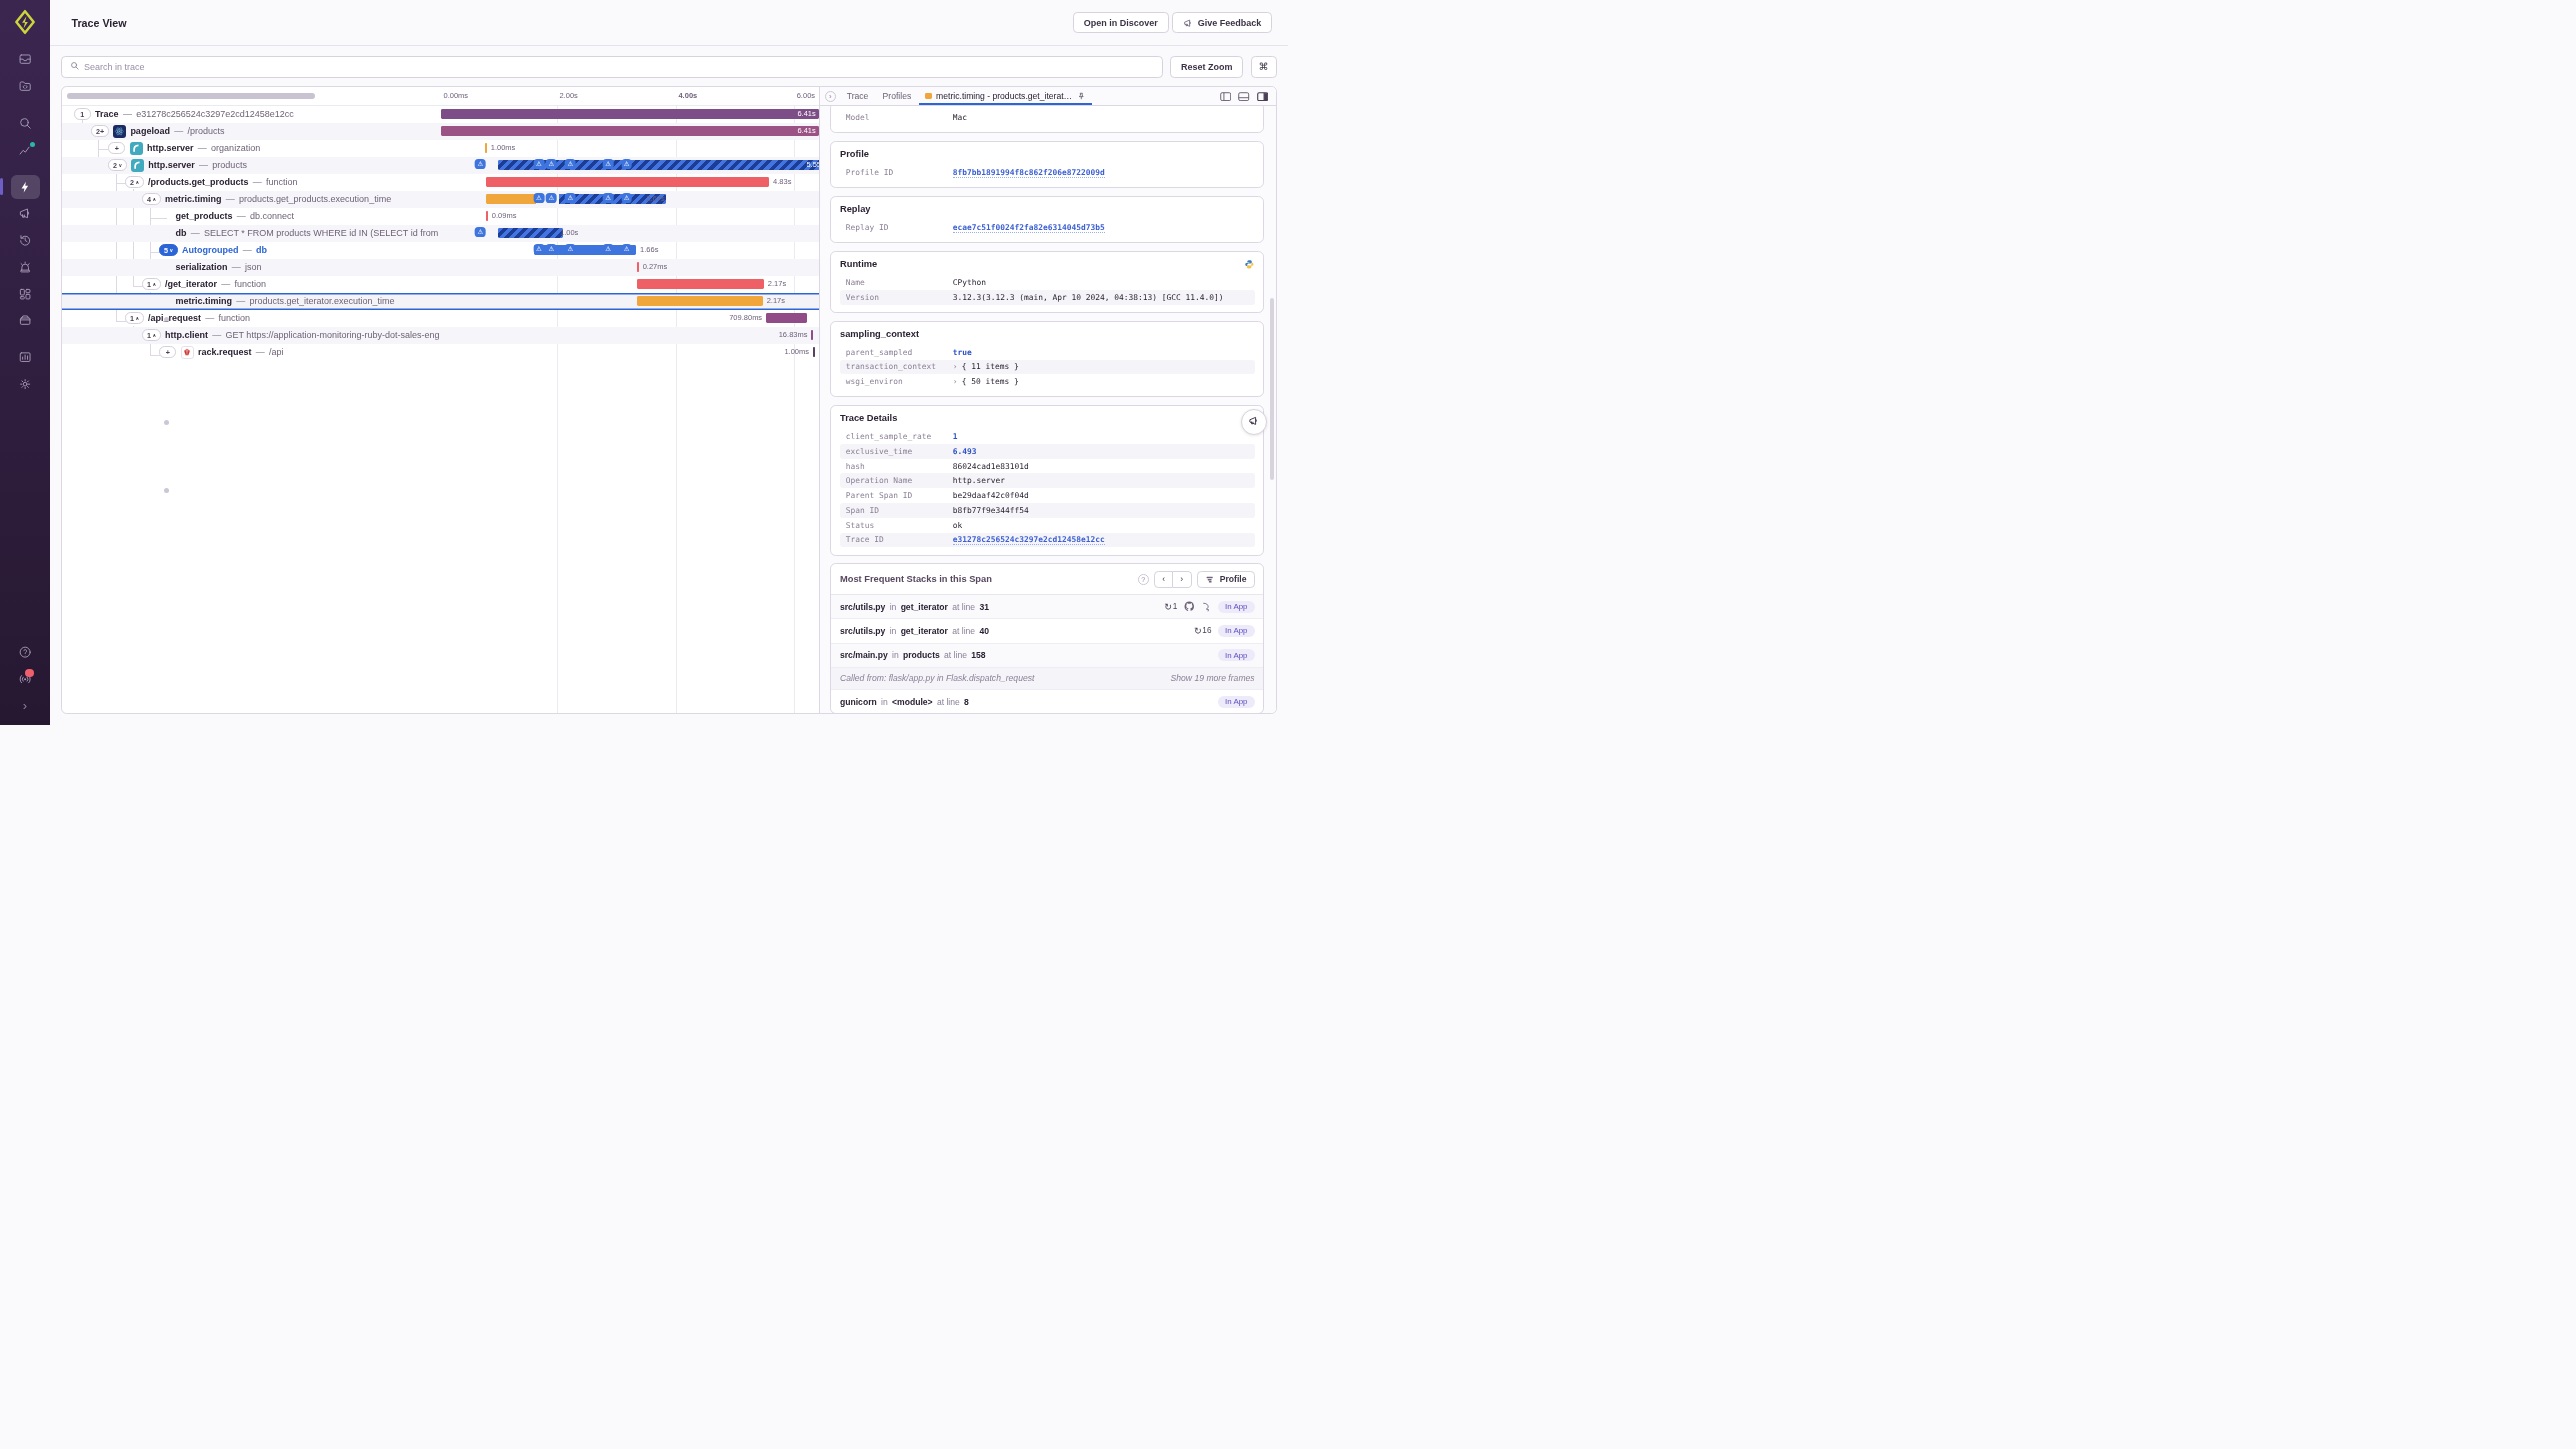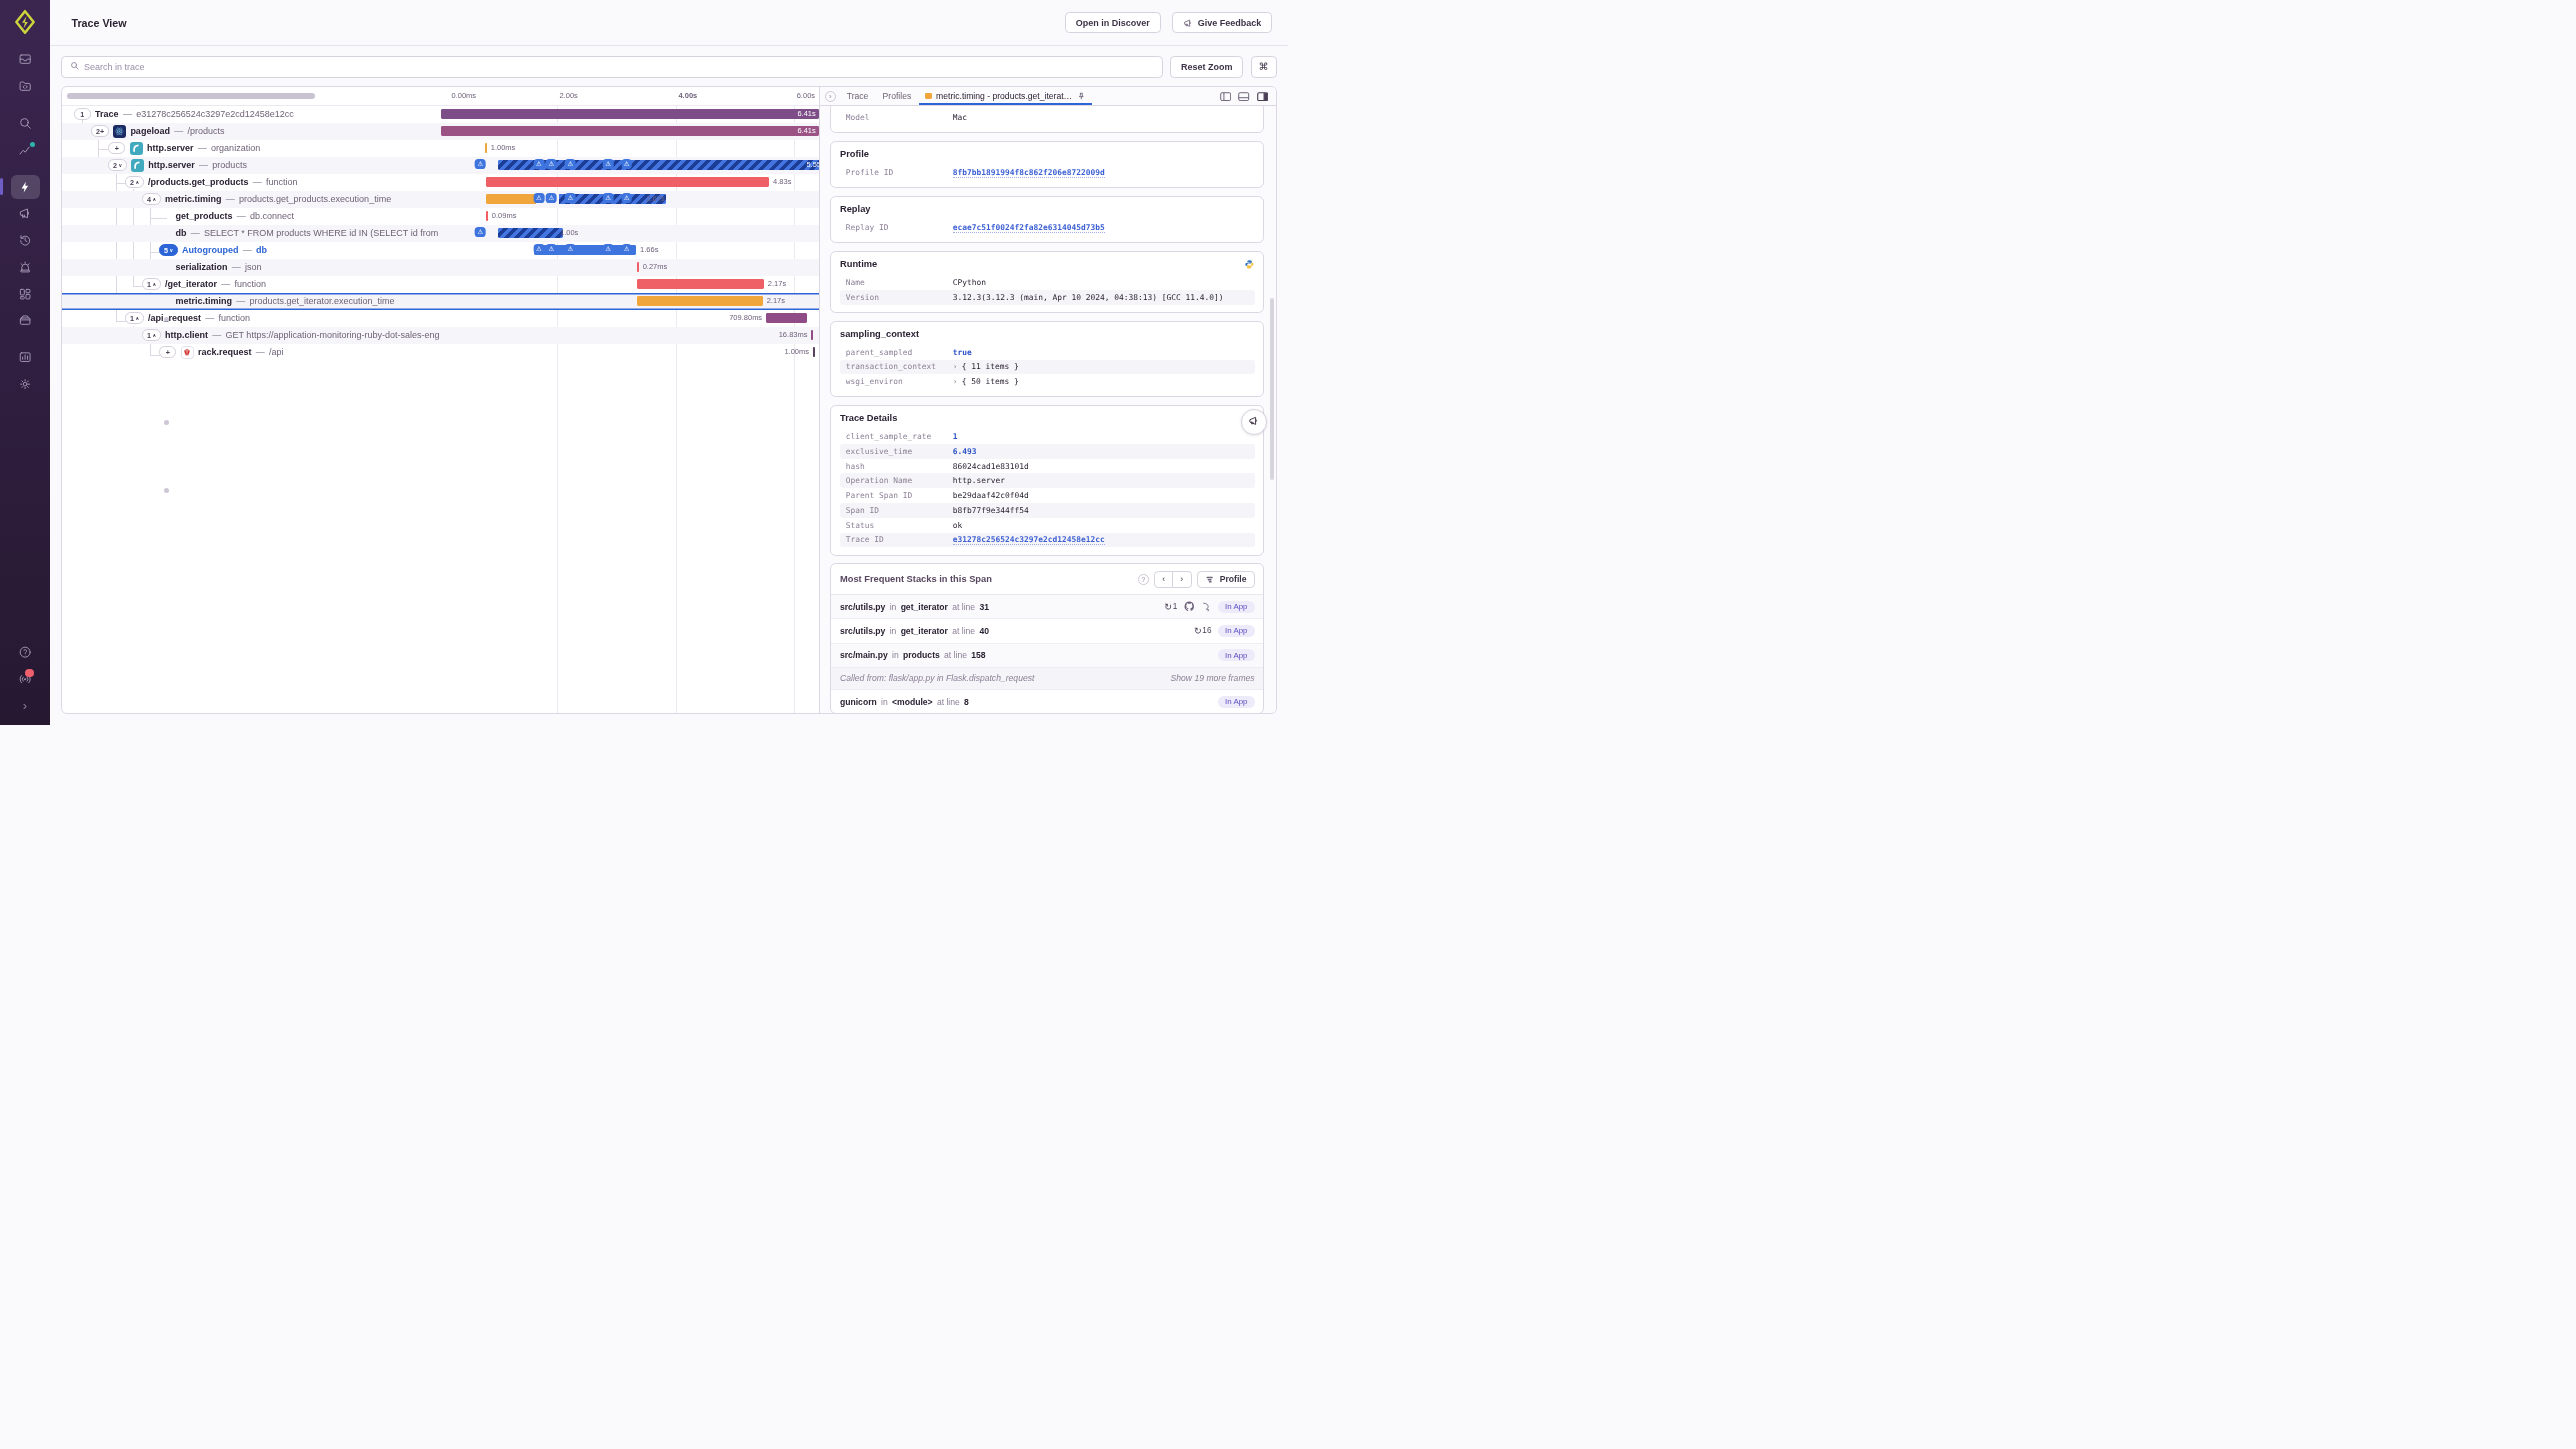--- a/index.html
+++ b/index.html
@@ -32,21 +32,21 @@
   .sidebar .spacer { flex:1; }
   .collapse-chev { color:#8d7f9d; font-size:13px; line-height:1; }
   .nav-btn svg { display:block; }
   
   .main { flex:1; height:100%; display:flex; flex-direction:column; min-width:0; }
   .topbar {
     height:46px; display:flex; align-items:center; justify-content:space-between;
     padding:0 15.7px 0 21.5px; border-bottom:0.7px solid #e7e3ec; background:#faf9fb;
   }
   .page-title { font-size:10.7px; font-weight:700; color:#2b2233; }
-  .topbar-actions { display:flex; gap:11px;justify-content:center; }
+  .topbar-actions { display:flex; gap:3px;justify-content:center; }
   .btn {
     background:#fff; border:0.7px solid #d8d2de; border-radius:4.3px;
     padding:4.3px 10px; font-size:9px; font-weight:700; color:#3d3346;
     display:inline-flex; align-items:center; gap:5px; cursor:pointer;
     font-family:"Liberation Sans", sans-serif;
   }
   .content { flex:1; padding:10px 11.4px 11.4px; display:flex; flex-direction:column; gap:8.6px; min-height:0; }
   .toolbar { display:flex; gap:7.2px; }
   .search-box {
     flex:1; height:21.5px; background:#fff; border:0.7px solid #d8d2de; border-radius:4.3px;
@@ -355,21 +355,21 @@
         <span>⌘</span>
       </button>
     </div>
 
     <div class="workspace">
 
       <div class="trace-pane">
         <div class="pane-header">
           <div class="mini-scrollbar"></div>
           <div class="axis" id="axis">
-              <span class="axis-tick" style="left: 0%; margin-left: 8px;">0.00ms</span>
+              <span class="axis-tick" style="left: 0%;">0.00ms</span>
               <span class="axis-tick" style="left: 30.6%;">2.00s</span>
               <span class="axis-tick" style="left: 62%; font-weight: bold;">4.00s</span>
               <span class="axis-tick" style="left: 93.2%;">6.00s</span>
             </div>
         </div>
         <div class="rows" id="rows">
             <div class="gridline" style="left: 495px;"></div>
             <div class="gridline" style="left: 614px;"></div>
             <div class="gridline" style="left: 732px;"></div>
             <div class="guide v" style="left: 19.3px; top: 14.3px; height: 11.4px;"></div>

